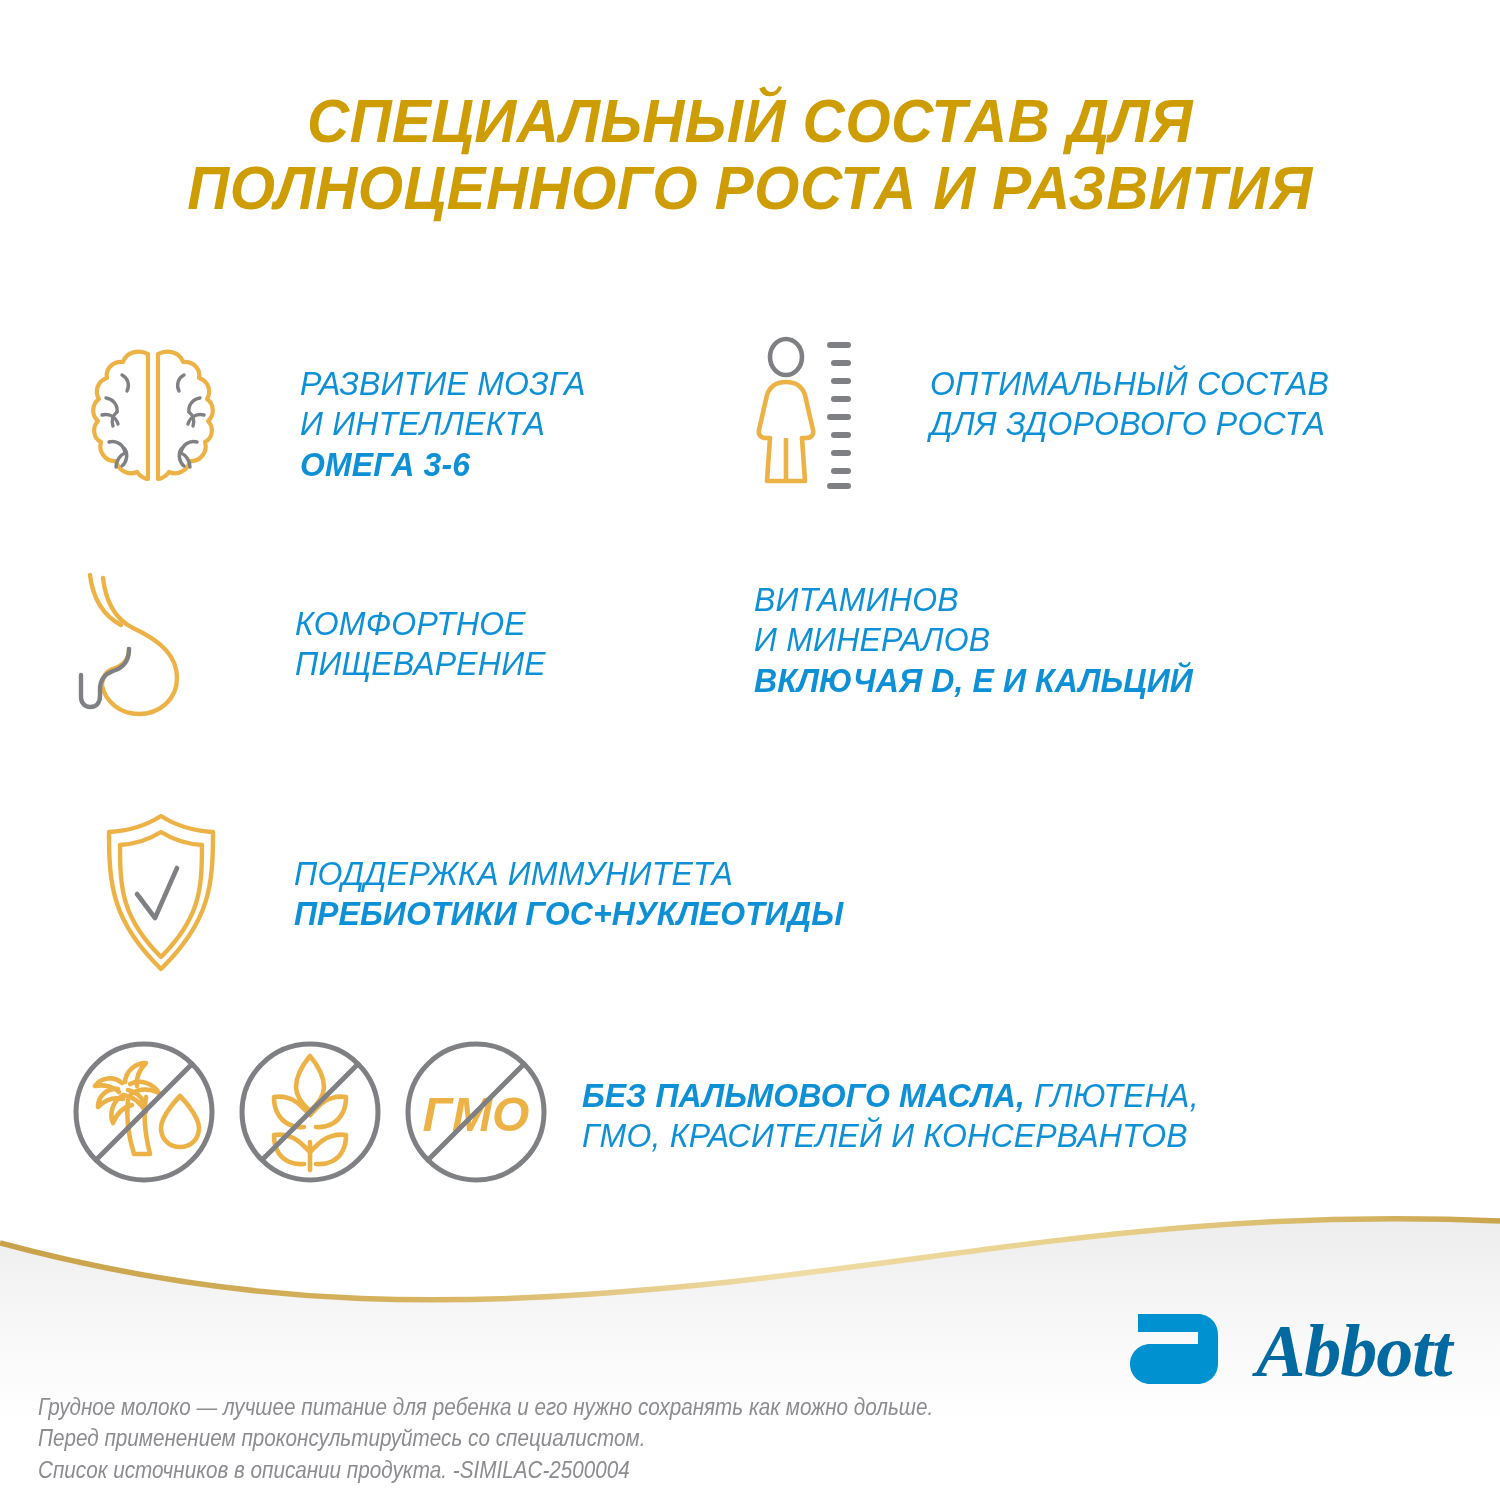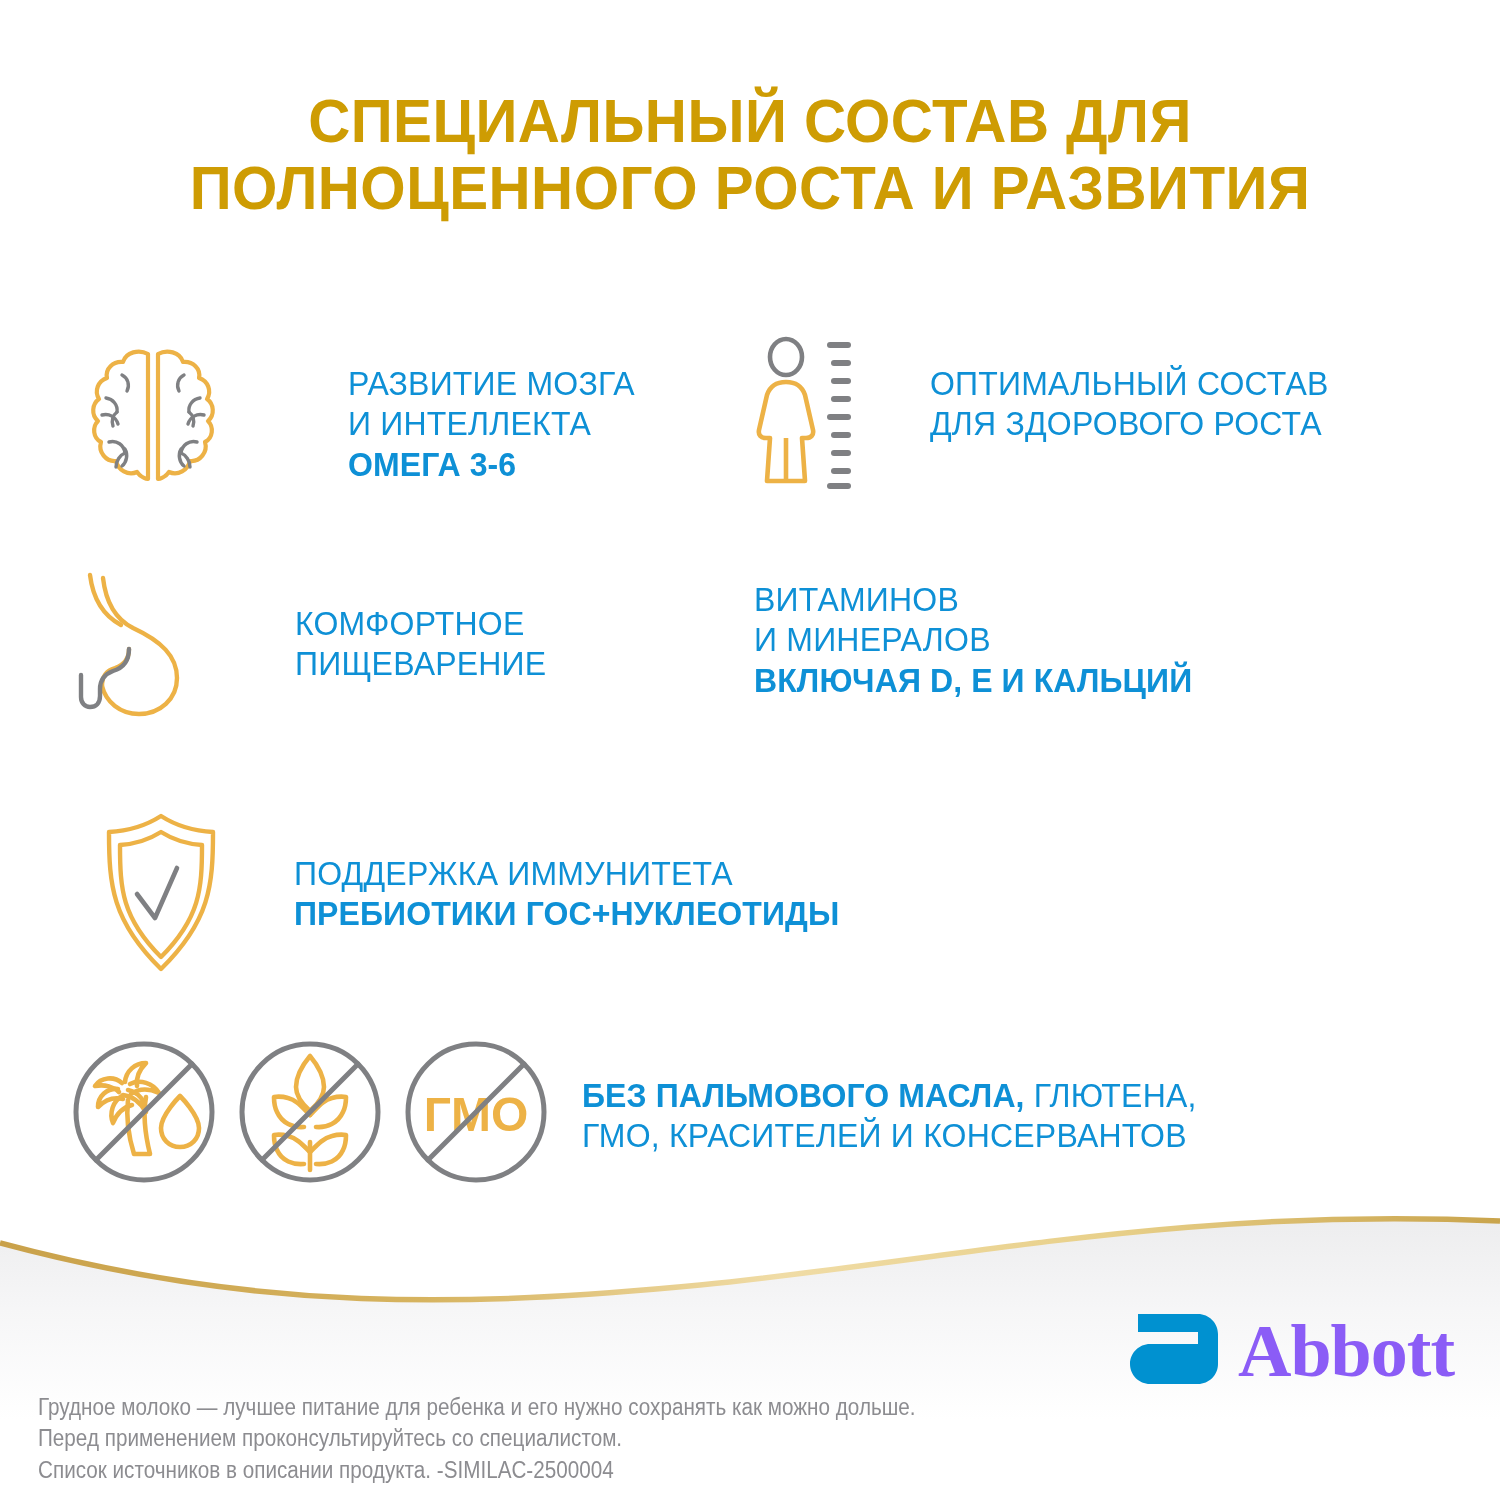--- a/index.html
+++ b/index.html
@@ -4,21 +4,21 @@
 <title>Similac — Специальный состав</title>
 <style>
   html,body{margin:0;padding:0;}
   body{
     width:1500px;height:1500px;
     background:#ffffff;
     font-family:"Liberation Sans","DejaVu Sans",sans-serif;
     overflow:hidden;
     position:relative;
   }
-  .page{position:relative;width:1500px;height:1264px;}
+  .page{position:relative;width:1500px;height:1264px;font-style:italic;}
 
   
   .title{
     position:absolute;left:0;top:88px;width:1500px;
     text-align:center;
     color:#CE9C03;
     font-weight:bold;
     font-size:62px;
     line-height:1.08;
     letter-spacing:0.5px;
@@ -37,43 +37,43 @@
     line-height:1.225;
     letter-spacing:0.2px;
     white-space:nowrap;
     transform:scaleX(0.97);
     transform-origin:left top;
   }
   .feat .txt .l{display:block;}
   .feat .txt .b{font-weight:bold;letter-spacing:0.1px;}
 
   
-  #f-brain   {left:78px; top:22px;gap:48px;}
+  #f-brain   {left:78px; top:22px;}
   #f-brain .txt{margin-left:72px;margin-top:22px;}
   #f-growth  {left:752px;top:16px;}
   #f-growth .txt{margin-left:60px;margin-top:28px;}
   #f-digest  {left:78px; top:248px;}
   #f-digest .txt{margin-left:72px;margin-top:36px;}
   #f-vits    {left:718px;top:238px;}
   #f-vits .txt{margin-left:36px;margin-top:22px;}
   #f-immune  {left:96px; top:490px;}
   #f-immune .txt{margin-left:68px;margin-top:44px;}
   #f-free    {left:70px; top:718px;}
   #f-free .txt{margin-left:32px;margin-top:38px;}
 
   .nogroup{display:flex;gap:18px;align-items:center;}
 
   
   .wave{position:absolute;left:0;top:1185px;width:1500px;height:235px;}
   .logo{position:absolute;left:1128px;top:1312px;display:flex;align-items:center;}
   .logo .mark{flex:0 0 auto;}
   .logo .word{
     font-family:"Liberation Serif","DejaVu Serif",serif;
-    font-weight:bold;color:#8b5cf6;font-size:74px;line-height:1;
-    margin-left:18px;letter-spacing:-1px;
+    font-weight:bold;color:#0369a1;font-size:74px;line-height:1;
+    margin-left:36px;letter-spacing:-1px;
   }
   .disclaimer{
     position:absolute;left:38px;top:1392px;width:1100px;
     color:#8C8C90;
     font-size:23.5px;
     line-height:1.33;
     transform:scaleX(0.88);
     transform-origin:left top;
     white-space:nowrap;
   }

